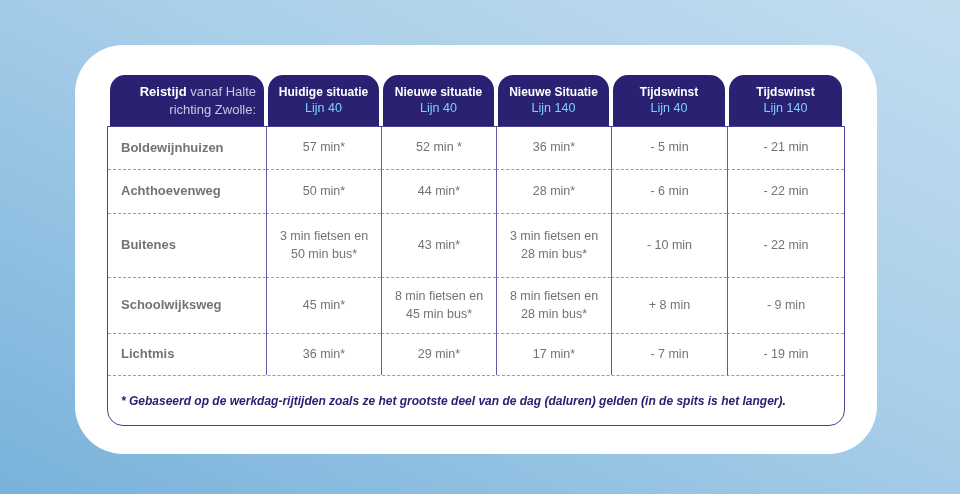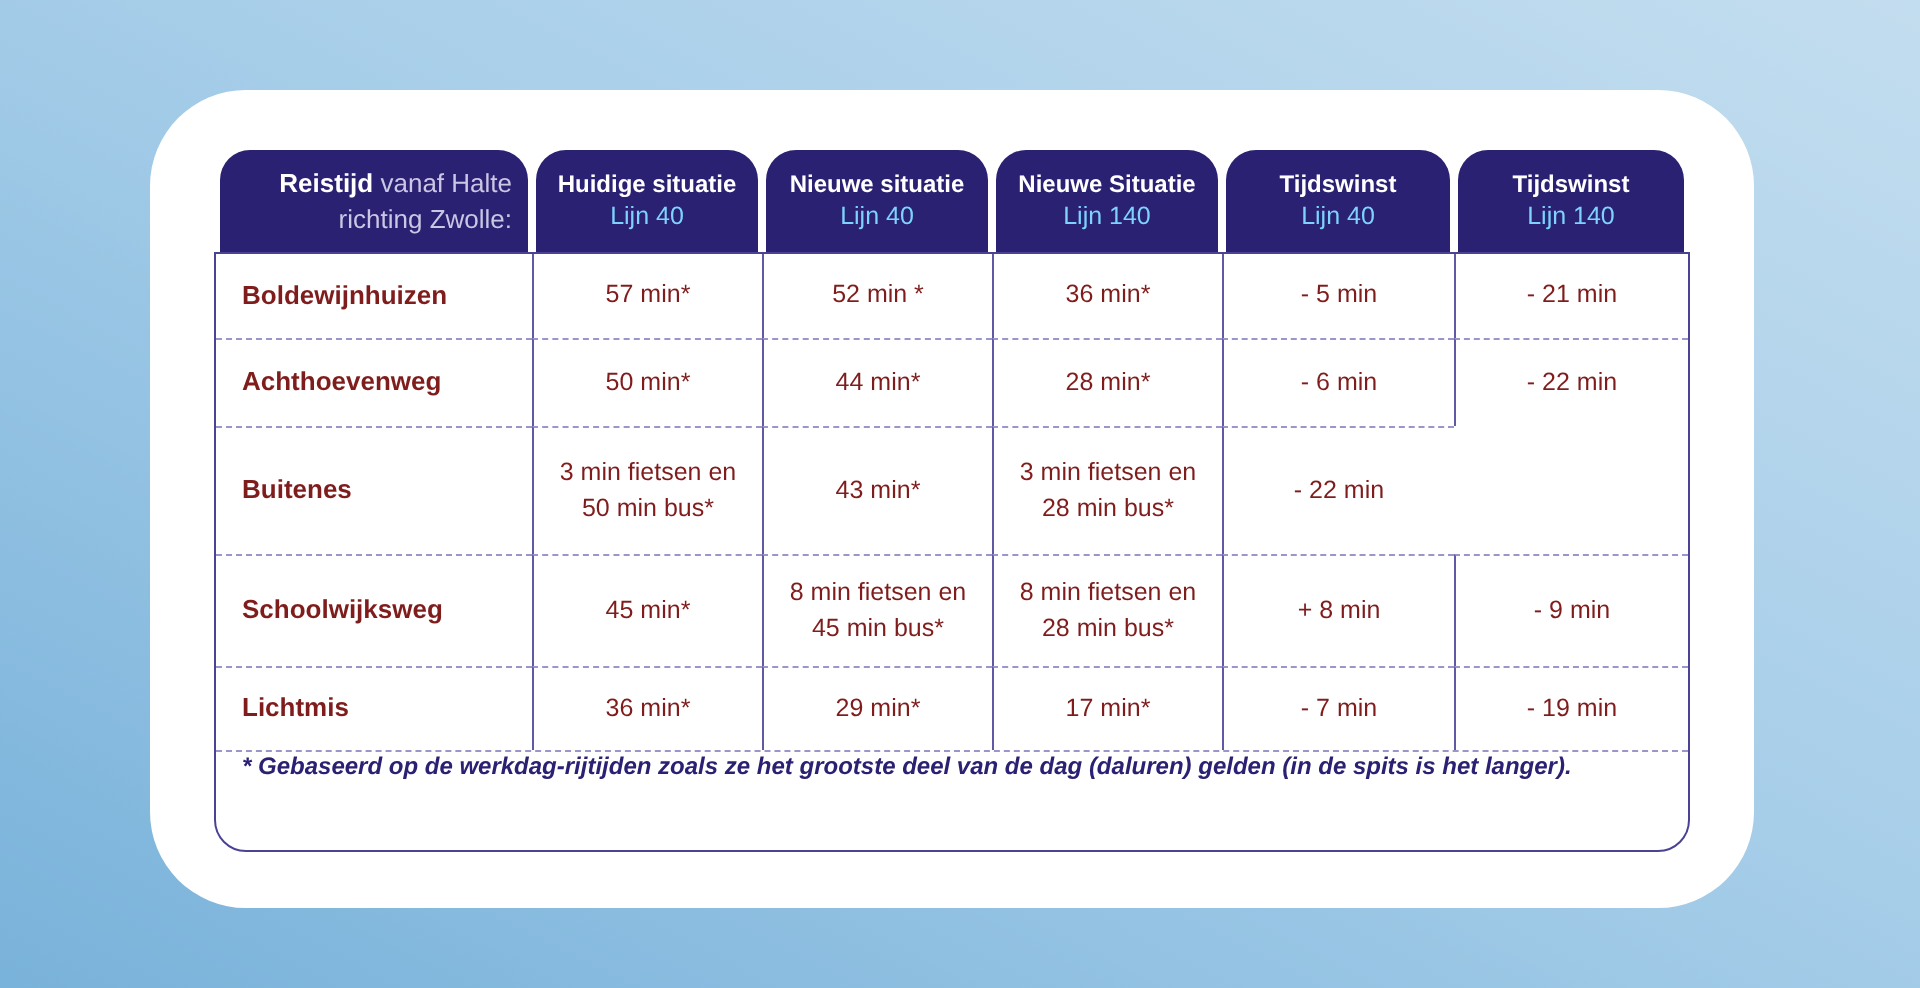--- a/index.html
+++ b/index.html
@@ -27,29 +27,29 @@
   .tab.corner{align-items:flex-start;text-align:right;padding-left:13px;padding-right:8px;display:block;padding-top:8px;}
   .tab.corner .wrap{font-size:13px;line-height:1.4;color:#c9c7e3;}
   .tab.corner .bold{font-weight:bold;color:#ffffff;}
   .tbody{
     border:1px solid #4a4292;border-radius:0 0 16px 16px;box-sizing:border-box;width:738px;
     background:#ffffff;overflow:hidden;
   }
   .row{display:grid;grid-template-columns:158px 115px 115px 115px 116px 117px;}
   .cell{
     display:flex;align-items:center;justify-content:center;text-align:center;
-    color:#7f1d1d;font-size:12.5px;line-height:1.4;white-space:pre-line;
+    color:#737373;font-size:12.5px;line-height:1.4;white-space:pre-line;
     border-left:1px solid #6059a3;box-sizing:border-box;
   }
   .cell:first-child{border-left:none;}
   .label{justify-content:flex-start;text-align:left;padding-left:13px;font-weight:bold;font-size:13px;white-space:normal;}
   .row.sep .cell{border-top:1px dashed #9a95ca;}
   .h42{height:42px}.h44{height:44px}.h64{height:64px}.h56{height:56px}
   .footrow{
-    height:50px;display:flex;
+    height:50px;display:flex;align-items:center;
     border-top:1px dashed #9a95ca;padding-left:13px;box-sizing:border-box;
   }
   .footrow span{color:#2b2173;font-size:12px;font-weight:bold;font-style:italic;}
 </style>
 </head>
 <body>
 
 <div class="card">
   <div class="tablebox">
 
@@ -99,20 +99,21 @@
         <div class="cell h44">- 22 min</div>
       </div>
 
       <div class="row sep">
         <div class="cell label h64">Buitenes</div>
         <div class="cell h64">3 min fietsen en
 50 min bus*</div>
         <div class="cell h64">43 min*</div>
         <div class="cell h64">3 min fietsen en
 28 min bus*</div>
+        <div class="cell h64">- 10 min</div>
         <div class="cell h64">- 22 min</div>
       </div>
 
       <div class="row sep">
         <div class="cell label h56">Schoolwijksweg</div>
         <div class="cell h56">45 min*</div>
         <div class="cell h56">8 min fietsen en
 45 min bus*</div>
         <div class="cell h56">8 min fietsen en
 28 min bus*</div>

